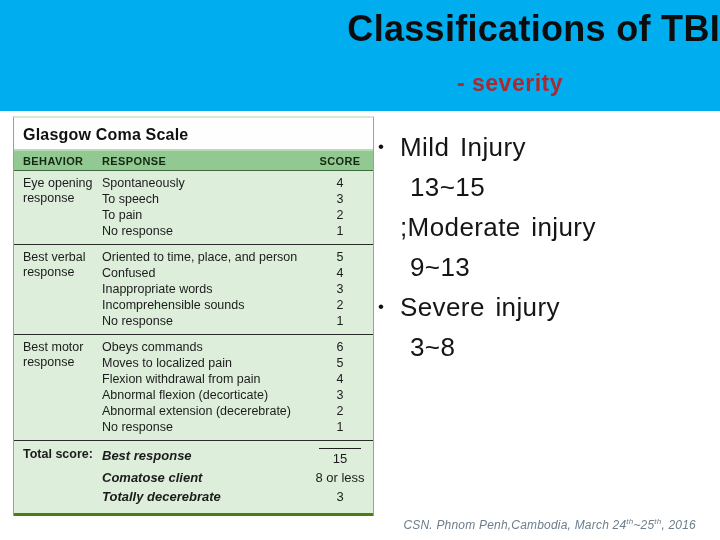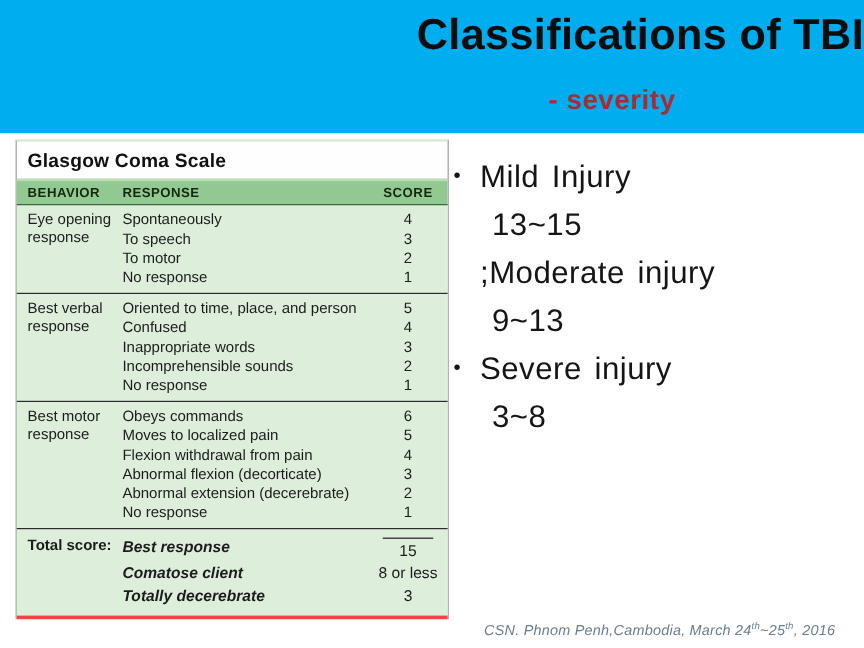--- a/index.html
+++ b/index.html
@@ -25,21 +25,21 @@
   .gcs {
     position:absolute; left:13px; top:116px; width:361px;
     background:#fdfefd;
     border-left:1px solid #9aa29a; border-right:1px solid #9aa29a;
     border-top:2px solid #d7ebd3;
   }
   .gcs-title {
     height:31px; padding:8px 0 0 9px;
     font-size:16px; font-weight:bold; color:#101010; letter-spacing:0.2px;
   }
-  .gcs-green { background:#ddeedb; border-bottom:3px solid #ef4444; }
+  .gcs-green { background:#ddeedb; border-bottom:3px solid #4d7c0f; }
   .gcs-head {
     display:grid; grid-template-columns:88px 1fr 66px;
     background:#92c992; border-top:2px solid #b9dcb4;
     border-bottom:1.5px solid #3f683f;
     padding:4px 0 3px 0; font-size:11px; font-weight:bold;
     color:#14290f; letter-spacing:0.4px;
   }
   .gcs-head .h0 { padding-left:9px; }
   .gcs-head .h2 { text-align:center; }
   .section { display:flex; padding:4px 0 5px 0; }
@@ -102,21 +102,21 @@
             <div class="rows">
               <div class="row">
                 <div class="resp">Spontaneously</div>
                 <div class="score"><span>4</span></div>
               </div>
               <div class="row">
                 <div class="resp">To speech</div>
                 <div class="score"><span>3</span></div>
               </div>
               <div class="row">
-                <div class="resp">To motor</div>
+                <div class="resp">To pain</div>
                 <div class="score"><span>2</span></div>
               </div>
               <div class="row">
                 <div class="resp">No response</div>
                 <div class="score"><span>1</span></div>
               </div>
             </div>
           </div>
           <div class="section">
             <div class="behavior">Best verbal response</div>

